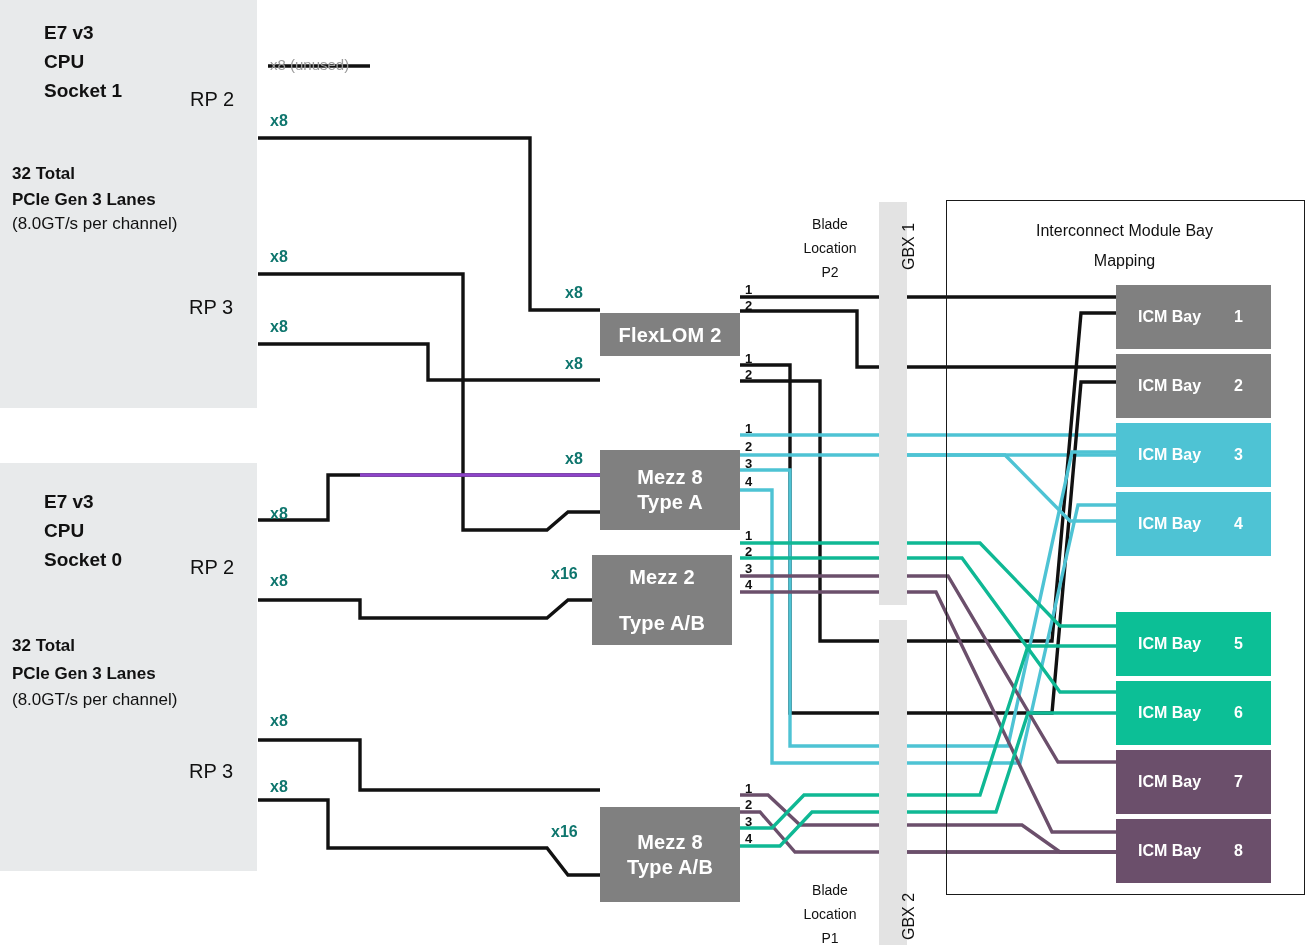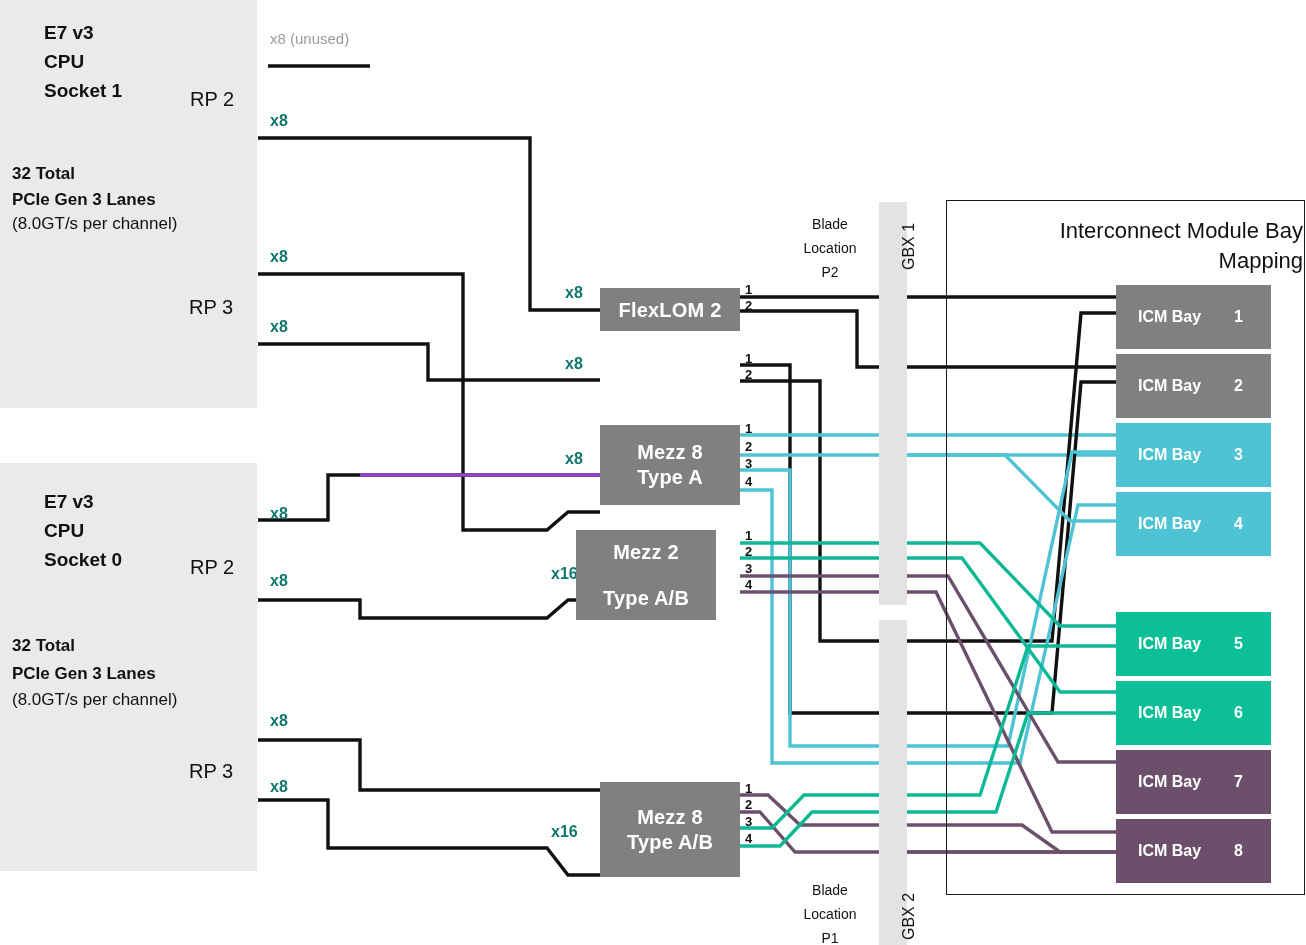--- a/index.html
+++ b/index.html
@@ -10,39 +10,39 @@
   .cpu-panel{position:absolute;left:0;background:#e8eaeb;}
   .cpu-title{position:absolute;font-weight:bold;font-size:19px;color:#111;line-height:29px;white-space:pre;margin-left:32px;}
   .cpu-sub{position:absolute;font-weight:bold;font-size:17px;color:#111;line-height:28px;white-space:pre;}
   .cpu-sub2{position:absolute;font-size:17px;color:#111;white-space:nowrap;}
   .rp-label{position:absolute;font-size:20px;color:#111;white-space:nowrap;}
 
   .lane-label{position:absolute;font-size:16px;font-weight:bold;color:#0f766e;white-space:nowrap;}
   .lane-label.unused{font-weight:normal;color:#9b9b9b;font-size:15px;}
 
   .box{position:absolute;background:#808080;color:#fff;display:flex;flex-direction:column;
-       align-items:center;justify-content:center;font-weight:bold;letter-spacing:.2px;}
+       align-items:center;justify-content:center;font-weight:bold;letter-spacing:.2px;margin-top:25px;}
   .box .l1{font-size:20px;line-height:24px;}
   .box .l2{font-size:20px;line-height:26px;}
 
   .port-num{position:absolute;font-size:13px;font-weight:bold;color:#111;}
 
   .icm{position:absolute;width:155px;height:64px;display:flex;align-items:center;color:#fff;
        font-weight:bold;font-size:16px;}
   .icm .nm{margin-left:22px;}
   .icm .idx{position:absolute;right:28px;}
 
   .gbx{position:absolute;width:28px;background:#e3e3e3;}
   .gbx-txt{position:absolute;font-size:16px;color:#111;white-space:nowrap;
            transform:rotate(-90deg);transform-origin:left top;}
 
   .blade{position:absolute;font-size:14px;color:#111;text-align:center;line-height:24px;white-space:pre;}
 
   .frame{position:absolute;border:1.6px solid #1a1a1a;background:transparent;}
-  .frame-title{position:absolute;font-size:22px;color:#111;text-align:right;line-height:30px;white-space:pre;}
+  .frame-title{position:absolute;font-size:16px;color:#111;text-align:center;line-height:30px;white-space:pre;}
 </style>
 </head>
 <body>
 
 <div id="stage">
 
   <div class="cpu-panel" style="top:0;height:408px;width:257px;"></div>
   <div class="cpu-panel" style="top:463px;height:408px;width:257px;"></div>
 
   <div class="cpu-title" style="left:12px;top:18px;">E7 v3
@@ -158,21 +158,21 @@
       <circle cx="893" cy="713" r="9" fill="#111111"></circle>
       <circle cx="893" cy="746" r="8" fill="#4ec3d4"></circle>
       <circle cx="893" cy="763" r="8" fill="#4ec3d4"></circle>
       <circle cx="893" cy="795" r="8" fill="#0fb894"></circle>
       <circle cx="893" cy="812" r="8" fill="#0fb894"></circle>
       <circle cx="893" cy="825" r="8" fill="#6b4f6b"></circle>
       <circle cx="893" cy="852" r="8" fill="#6b4f6b"></circle>
     </g>
   </svg>
 
-  <div class="lane-label unused" style="left:270px;top:30px;">x8 (unused)</div>
+  <div class="lane-label unused" style="left:270px;top:56px;">x8 (unused)</div>
   <div class="lane-label" style="left:270px;top:112px;">x8</div>
   <div class="lane-label" style="left:270px;top:248px;">x8</div>
   <div class="lane-label" style="left:270px;top:318px;">x8</div>
   <div class="lane-label" style="left:270px;top:505px;">x8</div>
   <div class="lane-label" style="left:270px;top:572px;">x8</div>
   <div class="lane-label" style="left:270px;top:712px;">x8</div>
   <div class="lane-label" style="left:270px;top:778px;">x8</div>
 
   <div class="lane-label" style="left:565px;top:284px;">x8</div>
   <div class="lane-label" style="left:565px;top:355px;">x8</div>
@@ -180,21 +180,21 @@
   <div class="lane-label" style="left:551px;top:565px;">x16</div>
   <div class="lane-label" style="left:551px;top:823px;">x16</div>
 
   <div class="box" style="left:600px;top:288px;width:140px;height:43px;">
     <span class="l1">FlexLOM 2</span>
   </div>
   <div class="box" style="left:600px;top:425px;width:140px;height:80px;">
     <span class="l1">Mezz 8</span>
     <span class="l2">Type A</span>
   </div>
-  <div class="box" style="left:576px;top:530px;width:140px;height:90px;gap:21px;">
+  <div class="box" style="left:592px;top:530px;width:140px;height:90px;gap:21px;">
     <span class="l1">Mezz 2</span>
     <span class="l2">Type A/B</span>
   </div>
   <div class="box" style="left:600px;top:782px;width:140px;height:95px;">
     <span class="l1">Mezz 8</span>
     <span class="l2">Type A/B</span>
   </div>
 
   <div class="port-num" style="left:745px;top:282px;">1</div>
   <div class="port-num" style="left:745px;top:298px;">2</div>

